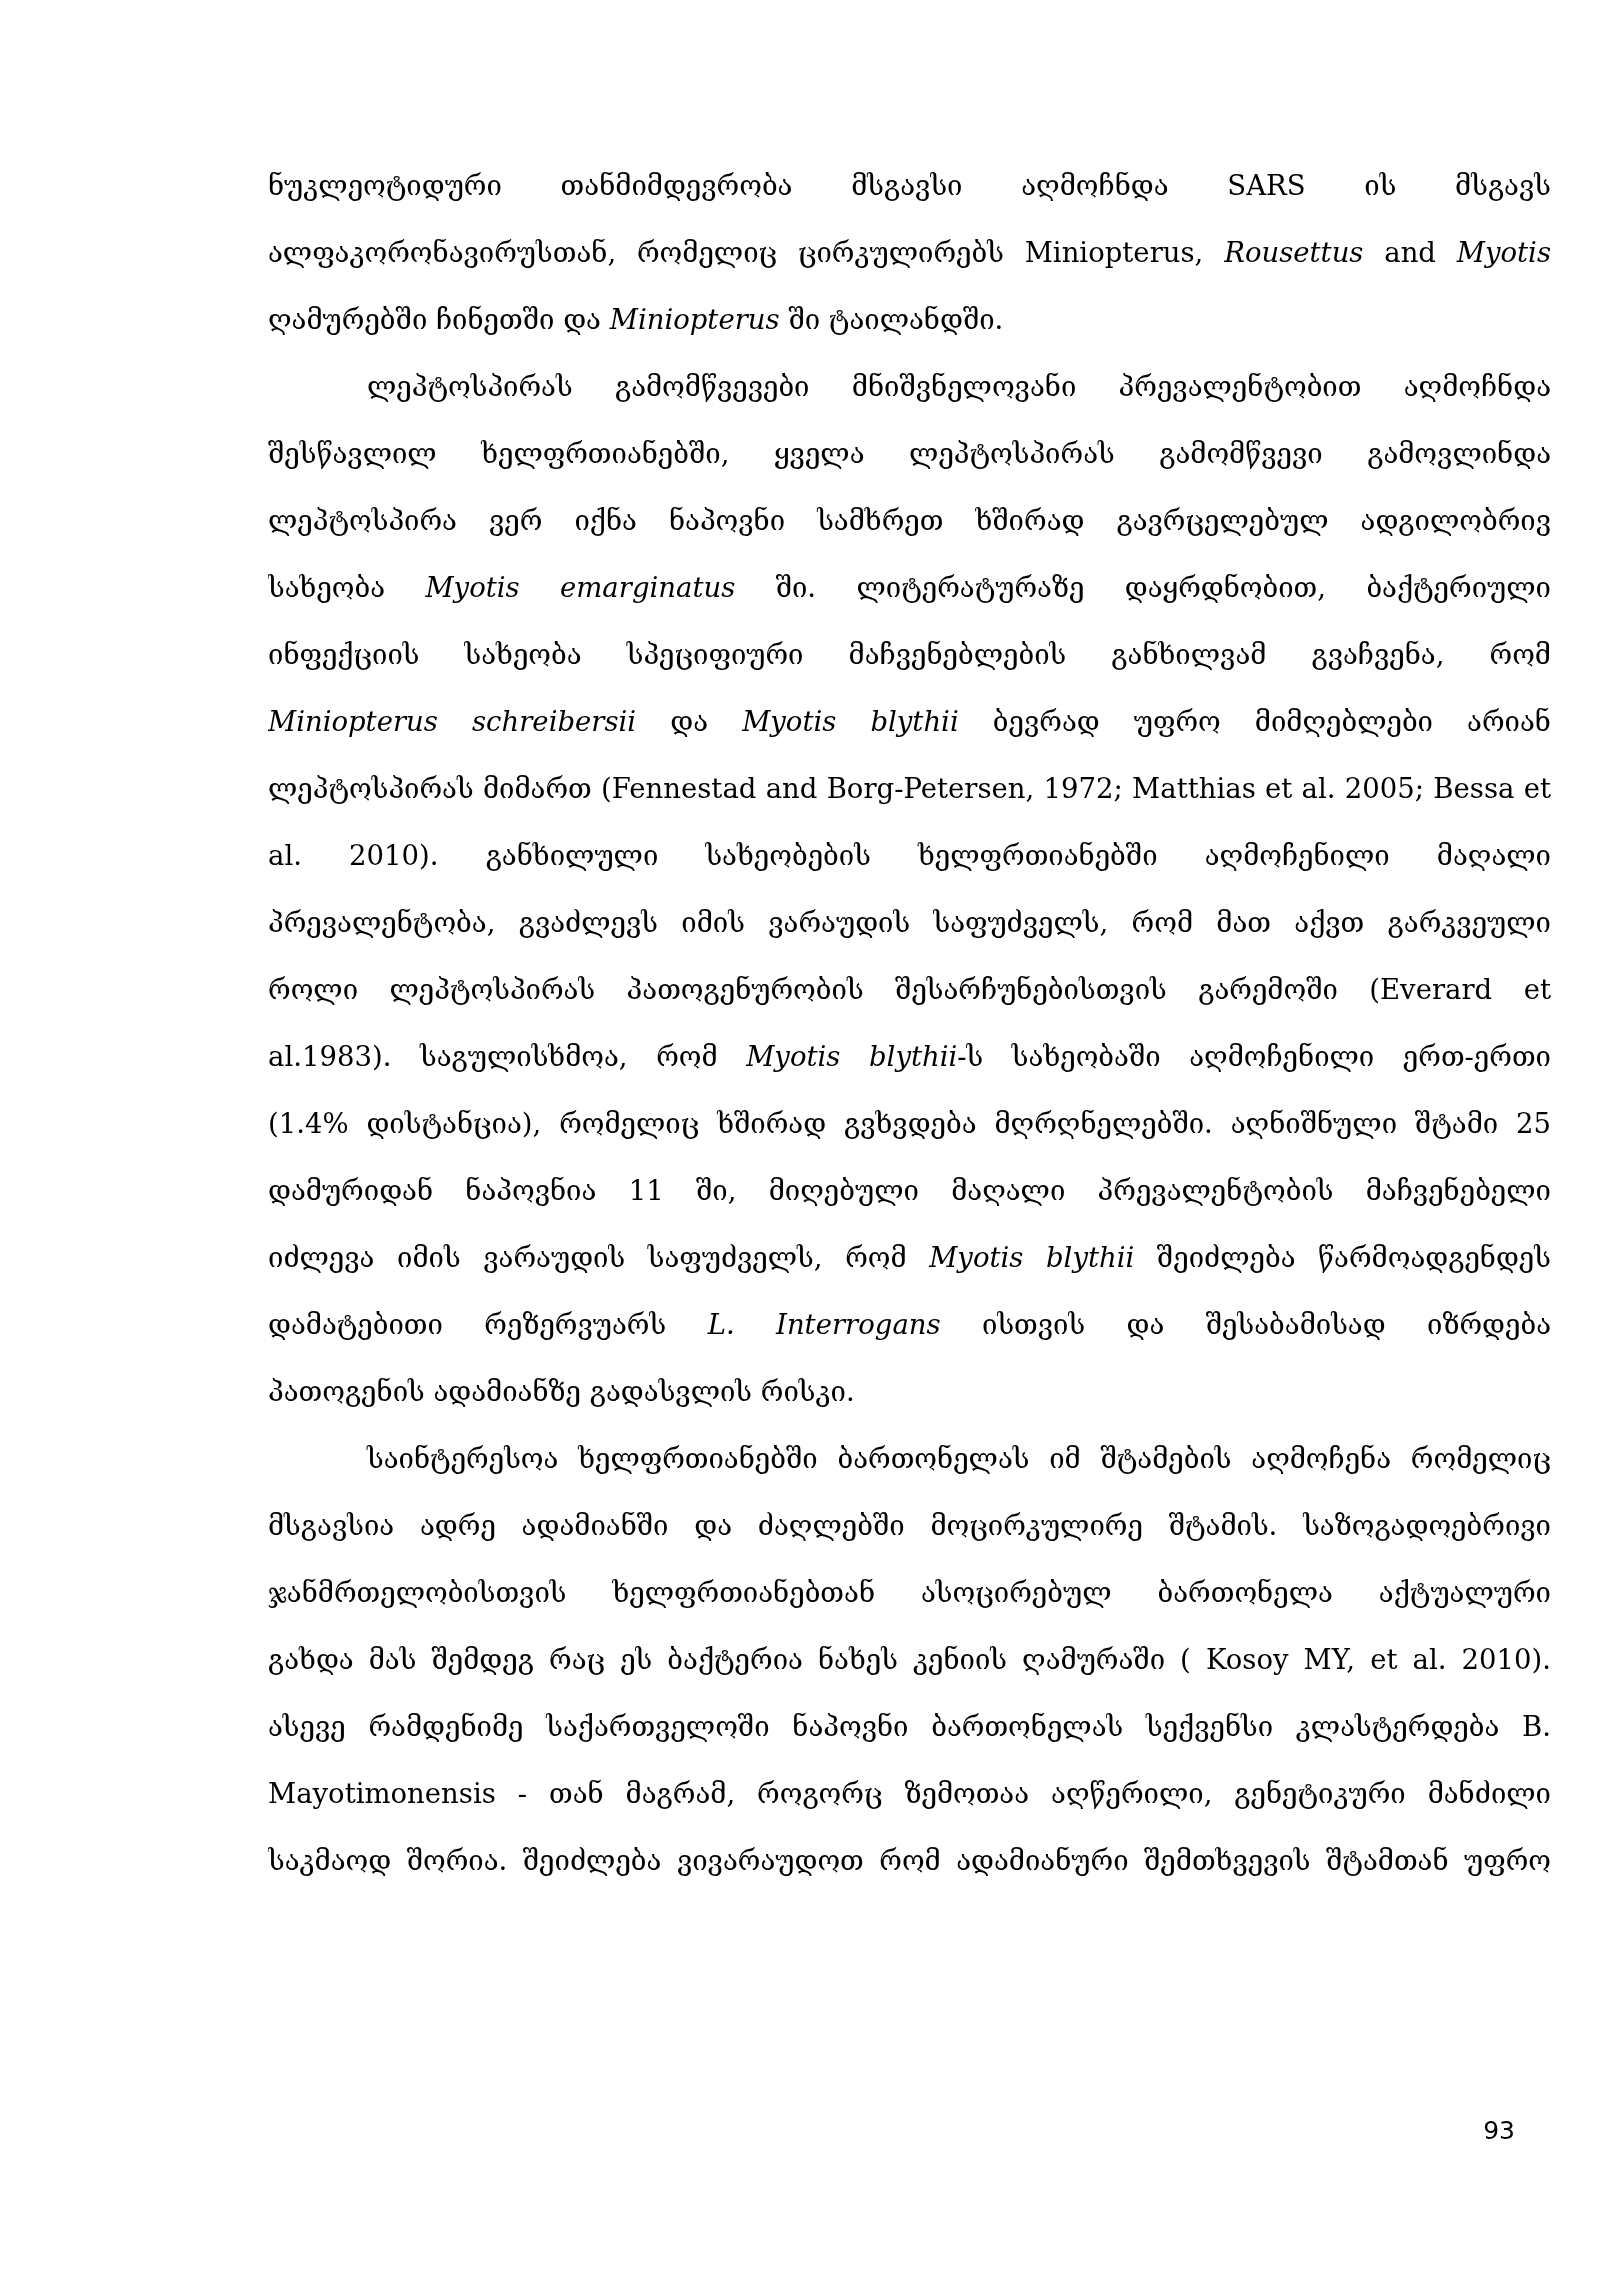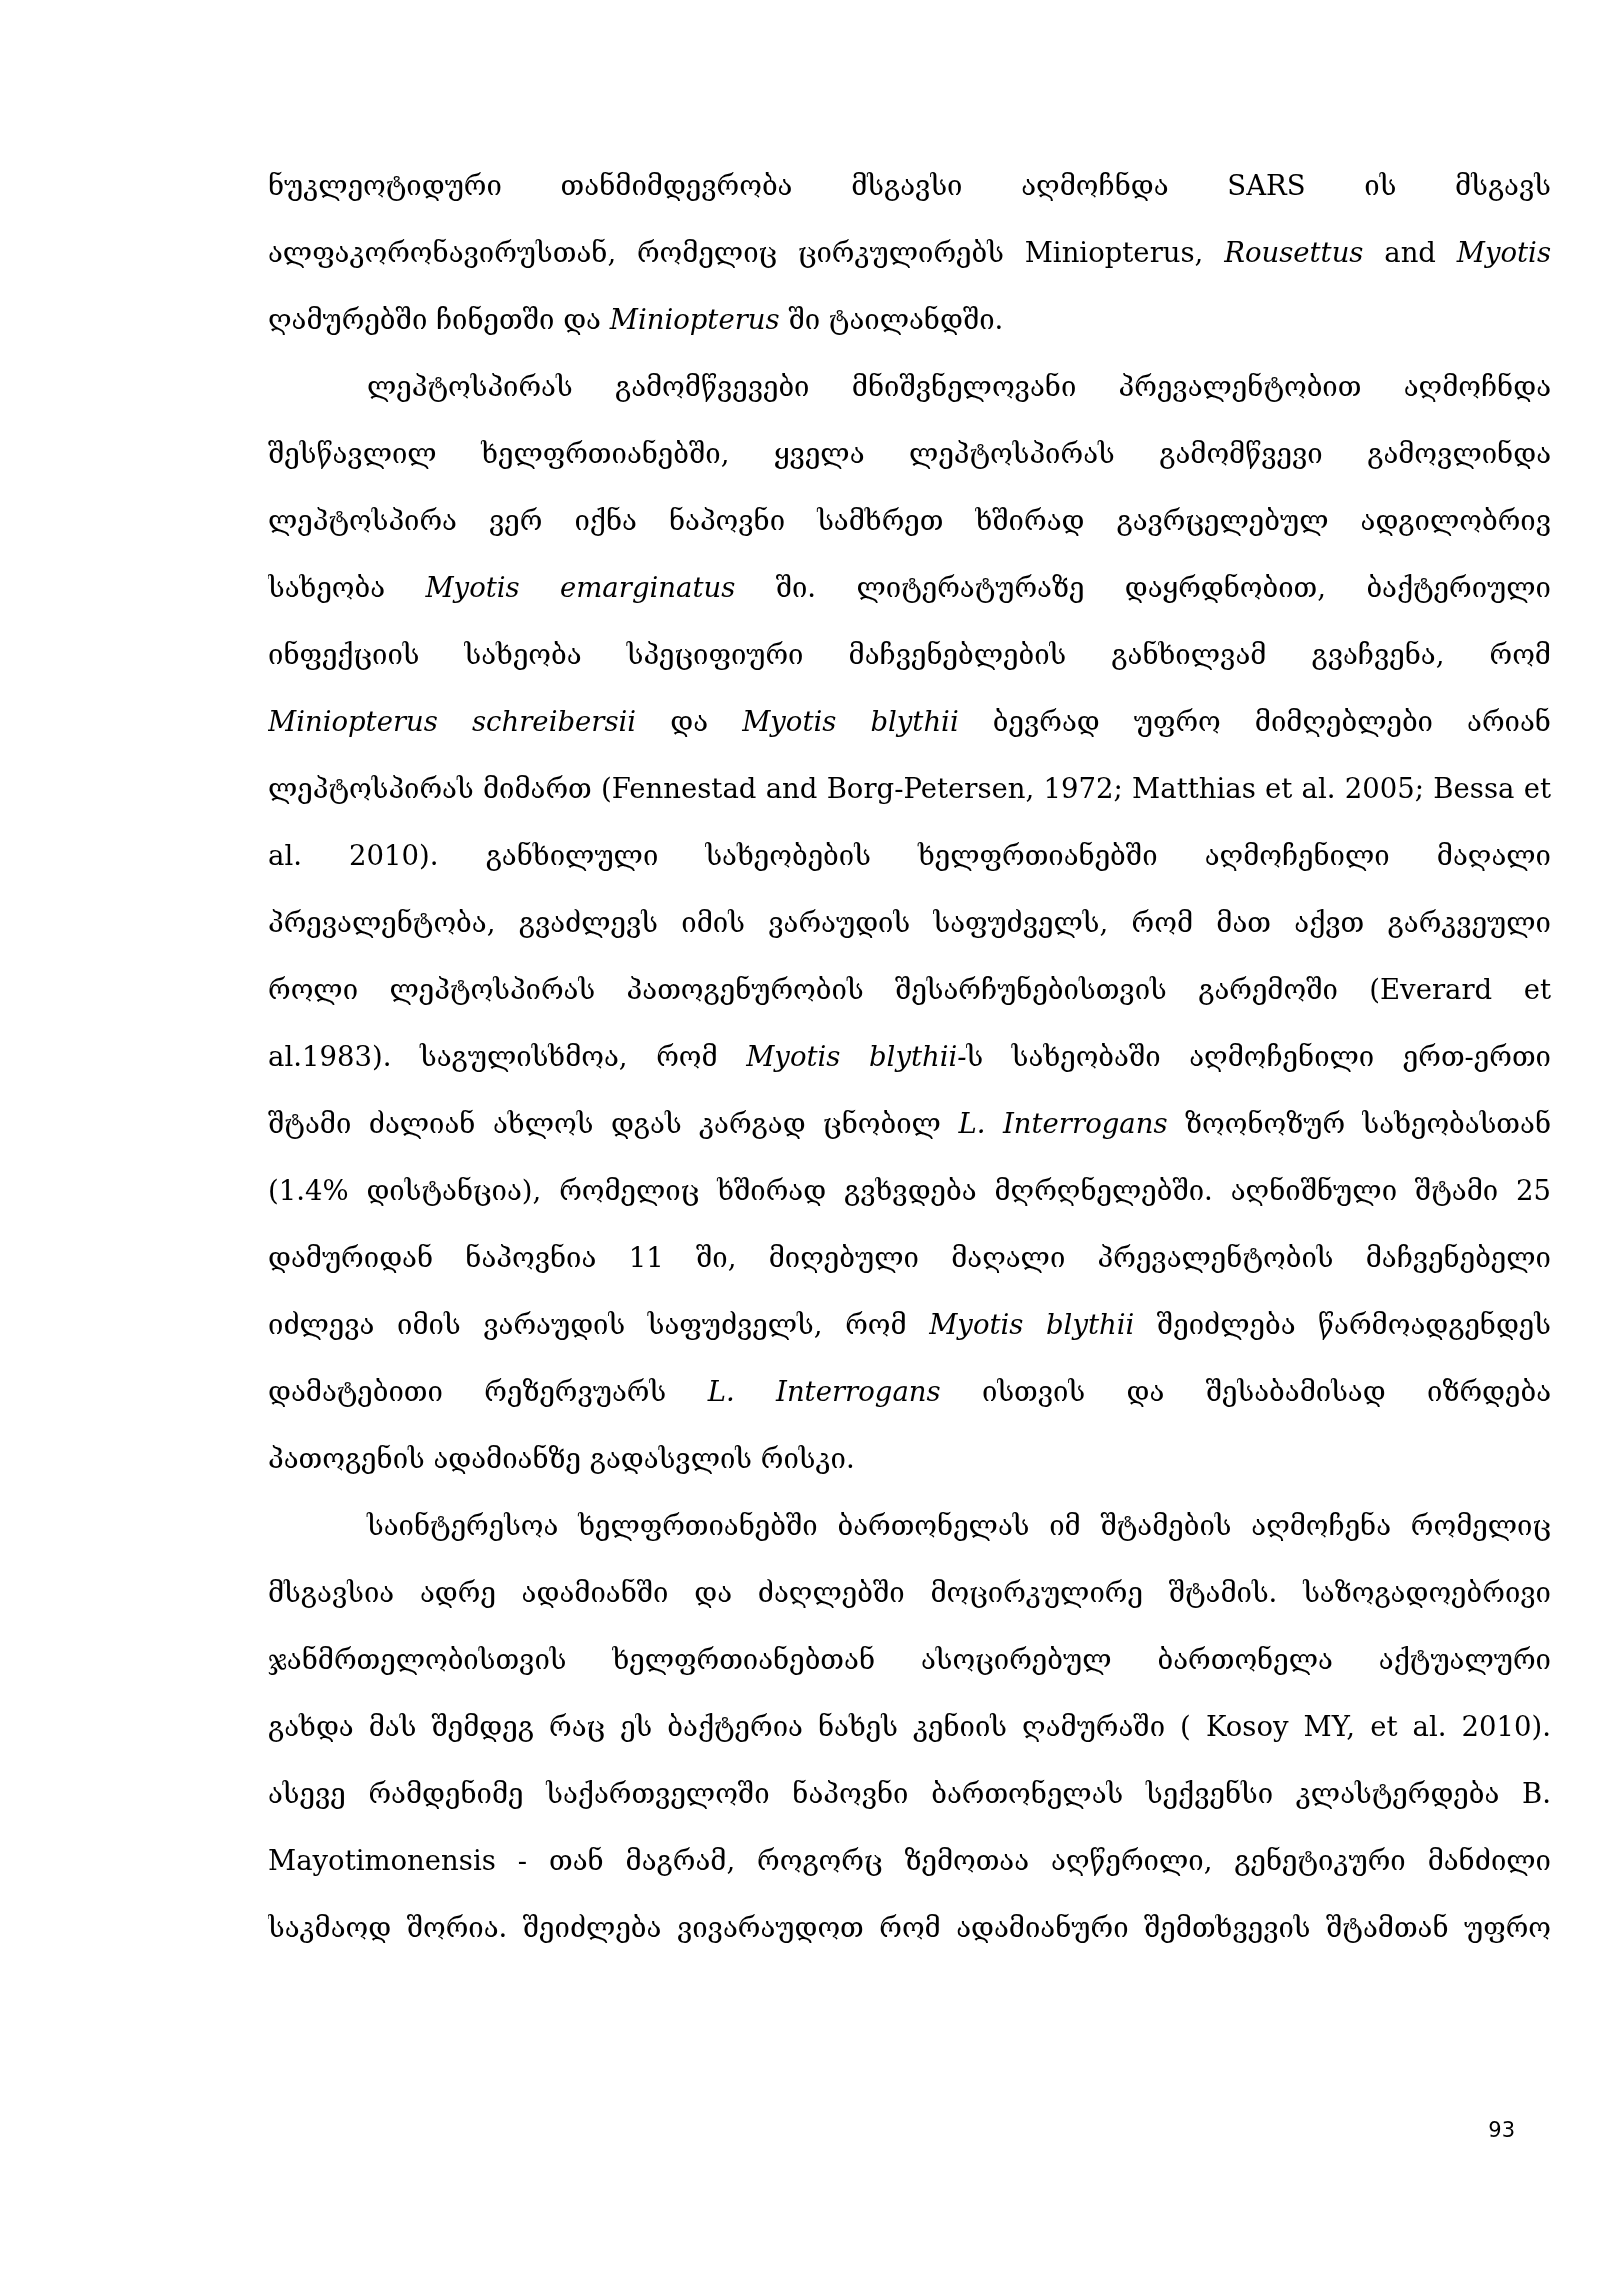--- a/index.html
+++ b/index.html
@@ -48,21 +48,21 @@
   .run.italic {
     font-style: italic;
   }
   .page-number {
     position: absolute;
     left: 232px;
     top: 2115px;
     width: 1283px;
     text-align: right;
     font-family: "DejaVu Sans", "Liberation Sans", sans-serif;
-    font-size: 21px;
+    font-size: 25px;
     line-height: 31px;
     color: #000000;
   }
 </style>
 </head>
 <body>
 
 <div class="text-block">
     <div class="paragraph">
       <div class="line line-just"><span class="run">ნუკლეოტიდური თანმიმდევრობა მსგავსი აღმოჩნდა SARS ის მსგავს</span></div>
@@ -74,21 +74,20 @@
       <div class="line line-just"><span class="run">შესწავლილ ხელფრთიანებში, ყველა ლეპტოსპირას გამომწვევი გამოვლინდა</span></div>
       <div class="line line-just"><span class="run">ლეპტოსპირა ვერ იქნა ნაპოვნი სამხრეთ ხშირად გავრცელებულ ადგილობრივ</span></div>
       <div class="line line-just"><span class="run">სახეობა </span><span class="run italic">Myotis emarginatus</span><span class="run"> ში. ლიტერატურაზე დაყრდნობით, ბაქტერიული</span></div>
       <div class="line line-just"><span class="run">ინფექციის სახეობა სპეციფიური მაჩვენებლების განხილვამ გვაჩვენა, რომ</span></div>
       <div class="line line-just"><span class="run italic">Miniopterus schreibersii</span><span class="run"> და </span><span class="run italic">Myotis blythii</span><span class="run"> ბევრად უფრო მიმღებლები არიან</span></div>
       <div class="line line-just"><span class="run">ლეპტოსპირას მიმართ (Fennestad and Borg-Petersen, 1972; Matthias et al. 2005; Bessa et</span></div>
       <div class="line line-just"><span class="run">al. 2010). განხილული სახეობების ხელფრთიანებში აღმოჩენილი მაღალი</span></div>
       <div class="line line-just"><span class="run">პრევალენტობა, გვაძლევს იმის ვარაუდის საფუძველს, რომ მათ აქვთ გარკვეული</span></div>
       <div class="line line-just"><span class="run">როლი ლეპტოსპირას პათოგენურობის შესარჩუნებისთვის გარემოში (Everard et</span></div>
       <div class="line line-just"><span class="run">al.1983). საგულისხმოა, რომ </span><span class="run italic">Myotis blythii-</span><span class="run">ს სახეობაში აღმოჩენილი ერთ-ერთი</span></div>
-      <div class="line line-just"><span class="run">შტამი ძალიან ახლოს დგას კარგად ცნობილ </span><span class="run italic">L. Interrogans</span><span class="run"> ზოონოზურ სახეობასთან</span></div>
       <div class="line line-just"><span class="run">(1.4% დისტანცია), რომელიც ხშირად გვხვდება მღრღნელებში. აღნიშნული შტამი 25</span></div>
       <div class="line line-just"><span class="run">დამურიდან ნაპოვნია 11 ში, მიღებული მაღალი პრევალენტობის მაჩვენებელი</span></div>
       <div class="line line-just"><span class="run">იძლევა იმის ვარაუდის საფუძველს, რომ </span><span class="run italic">Myotis blythii</span><span class="run"> შეიძლება წარმოადგენდეს</span></div>
       <div class="line line-just"><span class="run">დამატებითი რეზერვუარს </span><span class="run italic">L. Interrogans</span><span class="run"> ისთვის და შესაბამისად იზრდება</span></div>
       <div class="line line-last"><span class="run">პათოგენის ადამიანზე გადასვლის რისკი.</span></div>
     </div>
     <div class="paragraph">
       <div class="line line-just line-indent"><span class="run">საინტერესოა ხელფრთიანებში ბართონელას იმ შტამების აღმოჩენა რომელიც</span></div>
       <div class="line line-just"><span class="run">მსგავსია ადრე ადამიანში და ძაღლებში მოცირკულირე შტამის. საზოგადოებრივი</span></div>
       <div class="line line-just"><span class="run">ჯანმრთელობისთვის ხელფრთიანებთან ასოცირებულ ბართონელა აქტუალური</span></div>

